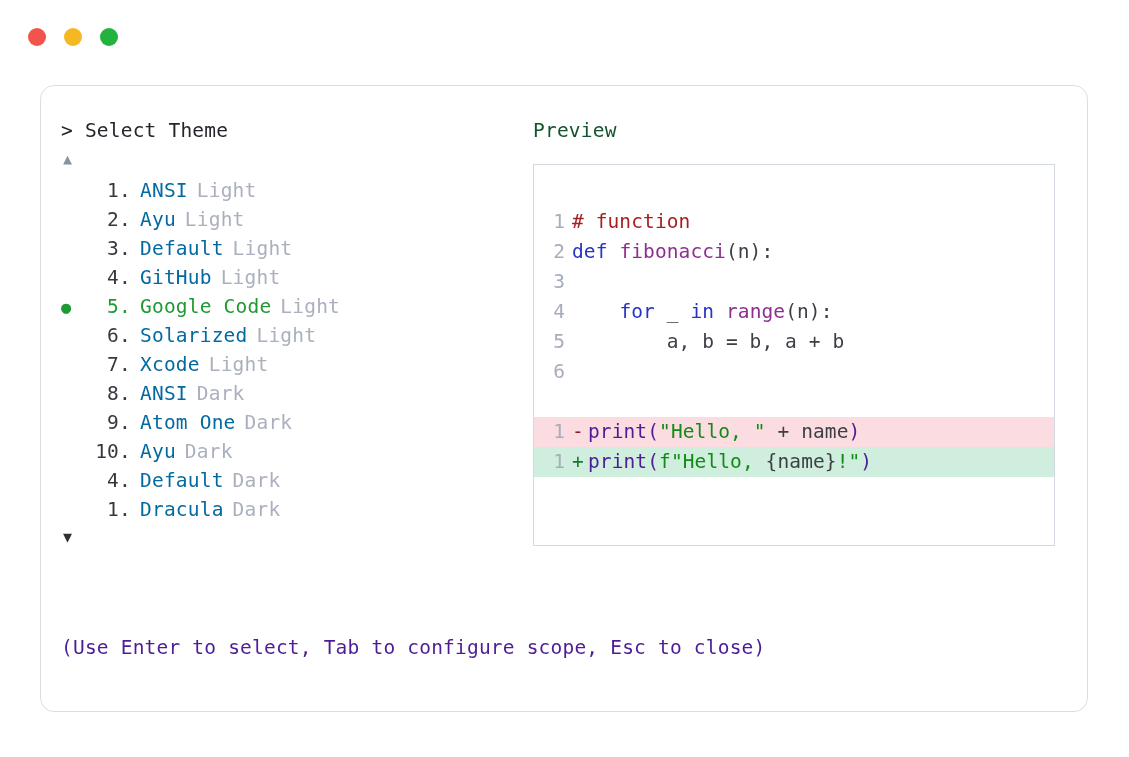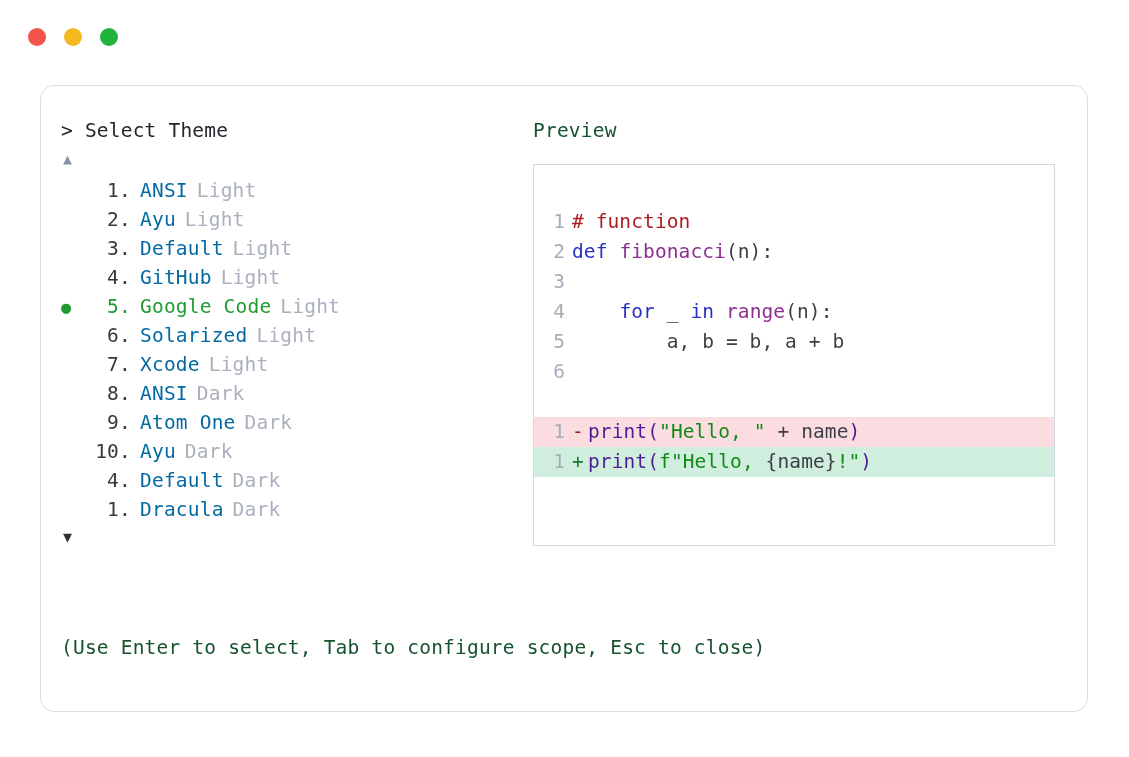--- a/index.html
+++ b/index.html
@@ -113,21 +113,21 @@
   .theme-row.selected .num-cell,
   .theme-row.selected .name-cell { color: #1f9a32; }
   .theme-row.selected .variant-cell { color: #aab0bd; }
 
   .hint {
     position: absolute;
     left: 20px;
     top: 548px;
     font-size: 19.5px;
     line-height: 28px;
-    color: #14532d;
+    color: #4c1d95;
     white-space: pre;
     letter-spacing: 0.2px;
   }
 
   
   .preview {
     position: absolute;
     left: 492px;
     top: 30px;
     width: 540px;

